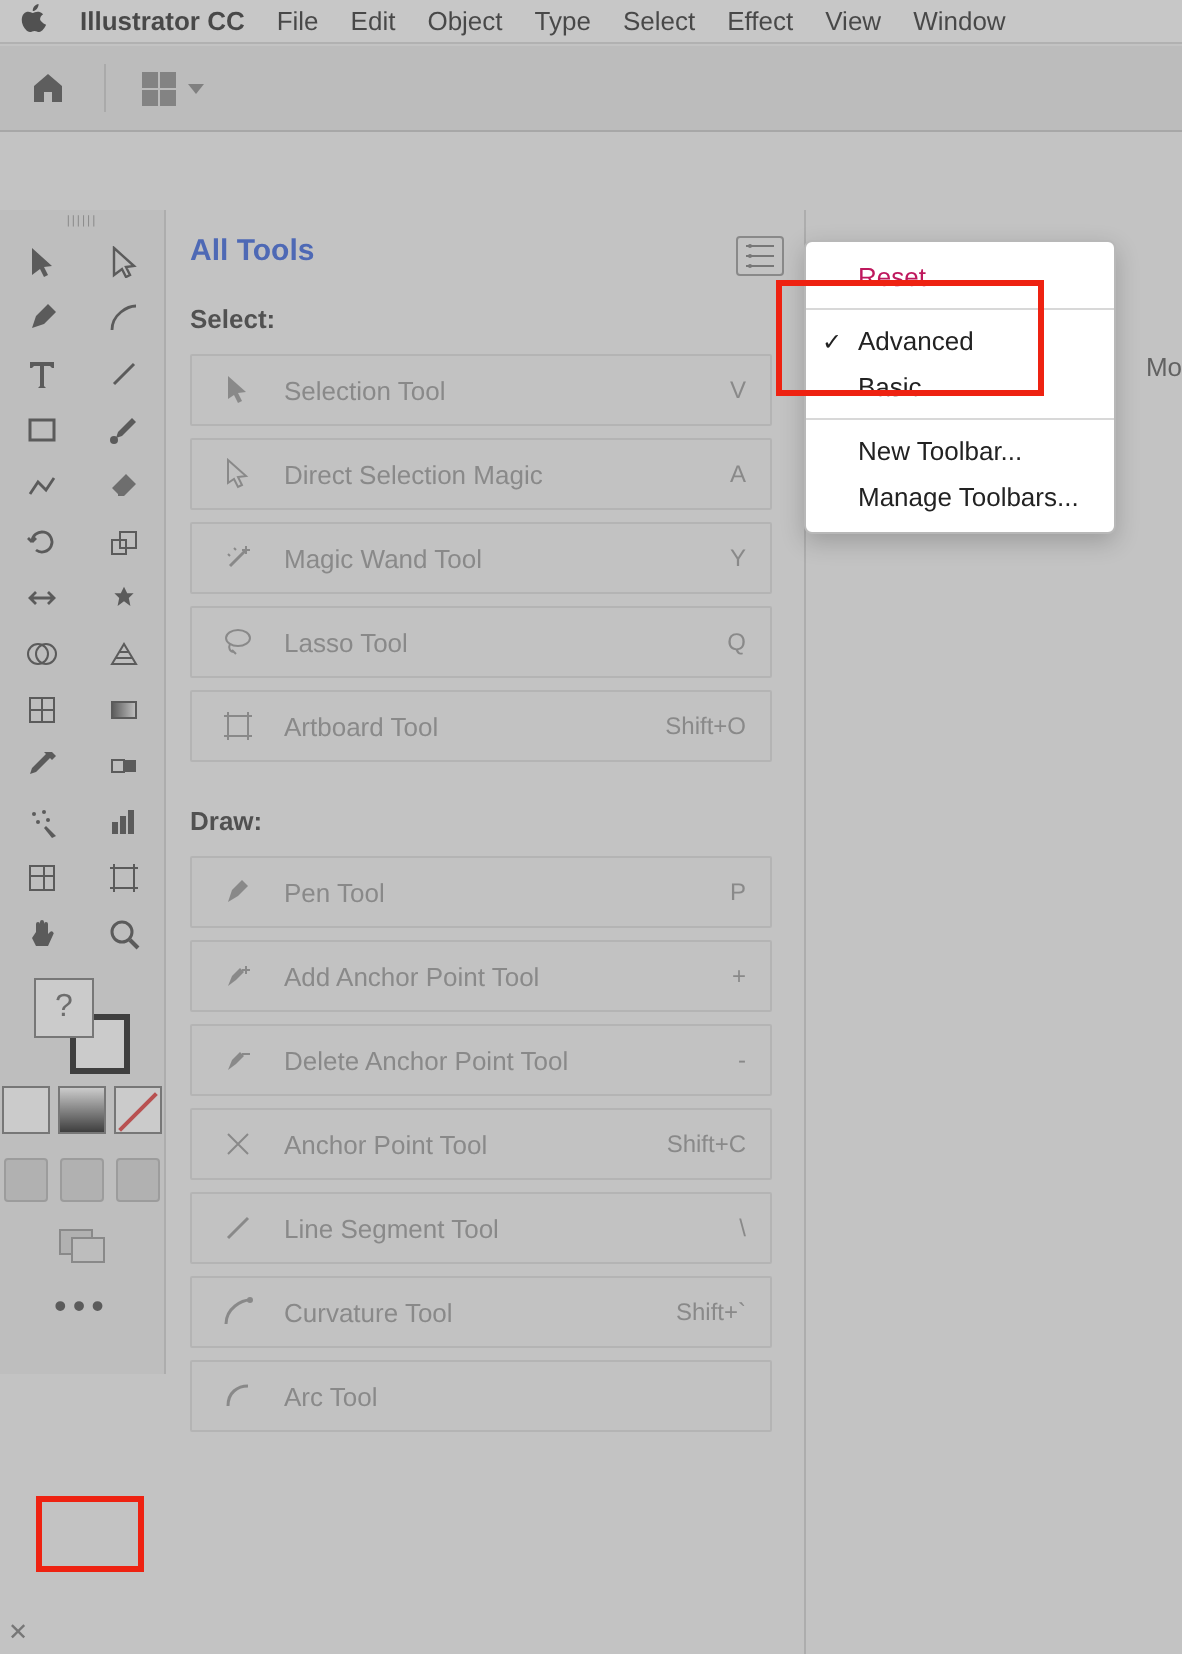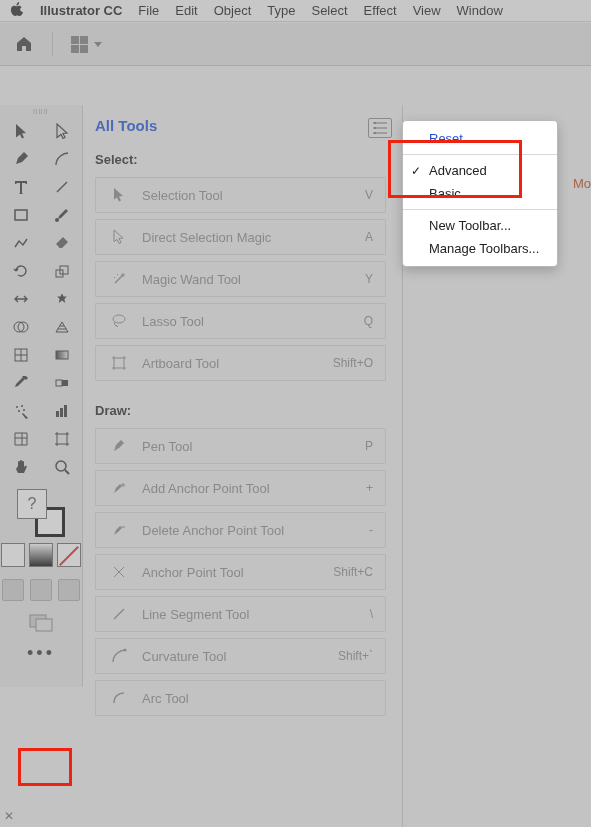--- a/index.html
+++ b/index.html
@@ -52,29 +52,29 @@
   .section-label { font-weight:700; font-size:13px; color:#222; margin:4px 0 10px; }
   .tool-list { display:flex; flex-direction:column; gap:6px; padding-right:8px; }
   .tool-row { height:36px; border:1px solid #d6d6d6; background:#eee; border-radius:1px; display:flex; align-items:center; padding:0 12px; gap:12px; color:#888; }
   .tool-row .icon { width:22px; display:flex; justify-content:center; }
   .tool-row .name { flex:1; font-size:13px; }
   .tool-row .shortcut { font-size:12px; color:#888; }
 
   
   .dropdown { position:absolute; top:120px; left:402px; width:156px; background:#fff; border:1px solid #b8b8b8; border-radius:4px; box-shadow:0 4px 12px rgba(0,0,0,.2); padding:6px 0; z-index:80; }
   .dropdown .ditem { padding:4px 14px 4px 26px; font-size:13px; color:#222; display:flex; align-items:center; position:relative; }
-  .dropdown .ditem.reset { color:#1d4ed8; }
+  .dropdown .ditem.reset { color:#be185d; }
   .dropdown .check::before { content:"✓"; position:absolute; left:8px; font-size:12px; }
   .dropdown .sep { height:1px; background:#d8d8d8; margin:4px 0; }
 
   
   .red-box { position:absolute; border:3px solid #e21; z-index:90; pointer-events:none; }
 
   
-  .right-link { position:absolute; top:176px; right:0; color:#c2410c; font-size:13px; z-index:5; }
+  .right-link { position:absolute; top:176px; right:0; color:#404040; font-size:13px; z-index:5; }
 
   
   .close-x { position:absolute; left:4px; bottom:4px; font-size:12px; color:#666; z-index:5; }
 </style>
 </head>
 <body>
 
 <div class="menubar">
   <span><svg width="14" height="14" viewBox="0 0 16 16">
         <path fill="#222" d="M11.5 8.9c0-2 1.6-2.9 1.7-3-1-1.3-2.4-1.5-2.9-1.5-1.2-.1-2.4.7-3 .7-.6 0-1.6-.7-2.6-.7C3 4.4 1 5.9 1 9c0 1 .2 2 .6 3 .5 1.3 2.3 4 4.1 4 1 0 1.4-.6 2.6-.6s1.6.6 2.6.6c1.9 0 3.5-2.9 4-4.1-2.5-1.2-3.4-2.6-3.4-3zM9.6 2.8C10.3 2 10.7.9 10.6 0 9.7.1 8.8.6 8.2 1.3 7.6 2 7.2 3 7.3 4c.9 0 1.7-.5 2.3-1.2z"></path>

